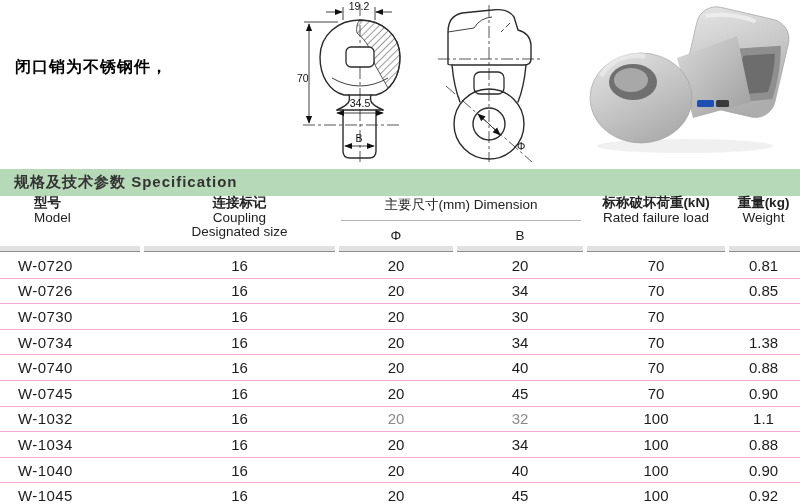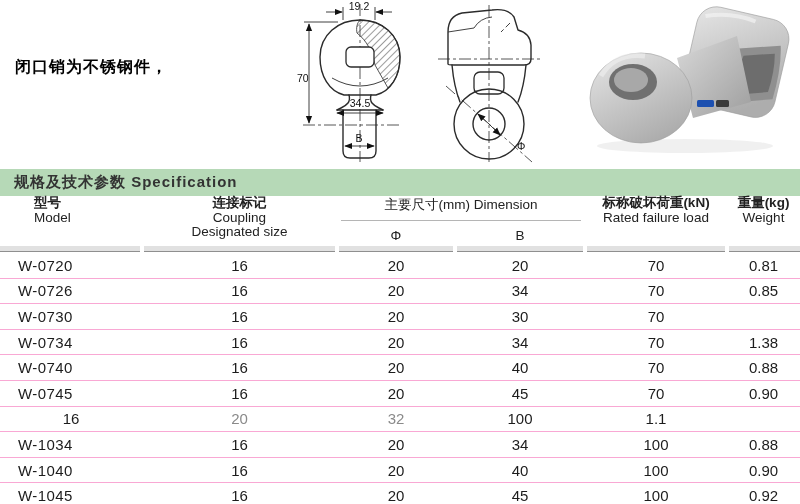--- a/index.html
+++ b/index.html
@@ -248,20 +248,21 @@
     <div class="t-row grid6">
       <div class="tc model">W-0745</div>
       <div class="tc">16</div>
       <div class="tc">20</div>
       <div class="tc">45</div>
       <div class="tc">70</div>
       <div class="tc">0.90</div>
     </div>
 
     <div class="t-row grid6">
+      <div class="tc model">W-1032</div>
       <div class="tc">16</div>
       <div class="tc muted">20</div>
       <div class="tc muted">32</div>
       <div class="tc">100</div>
       <div class="tc">1.1</div>
     </div>
 
     <div class="t-row grid6">
       <div class="tc model">W-1034</div>
       <div class="tc">16</div>

